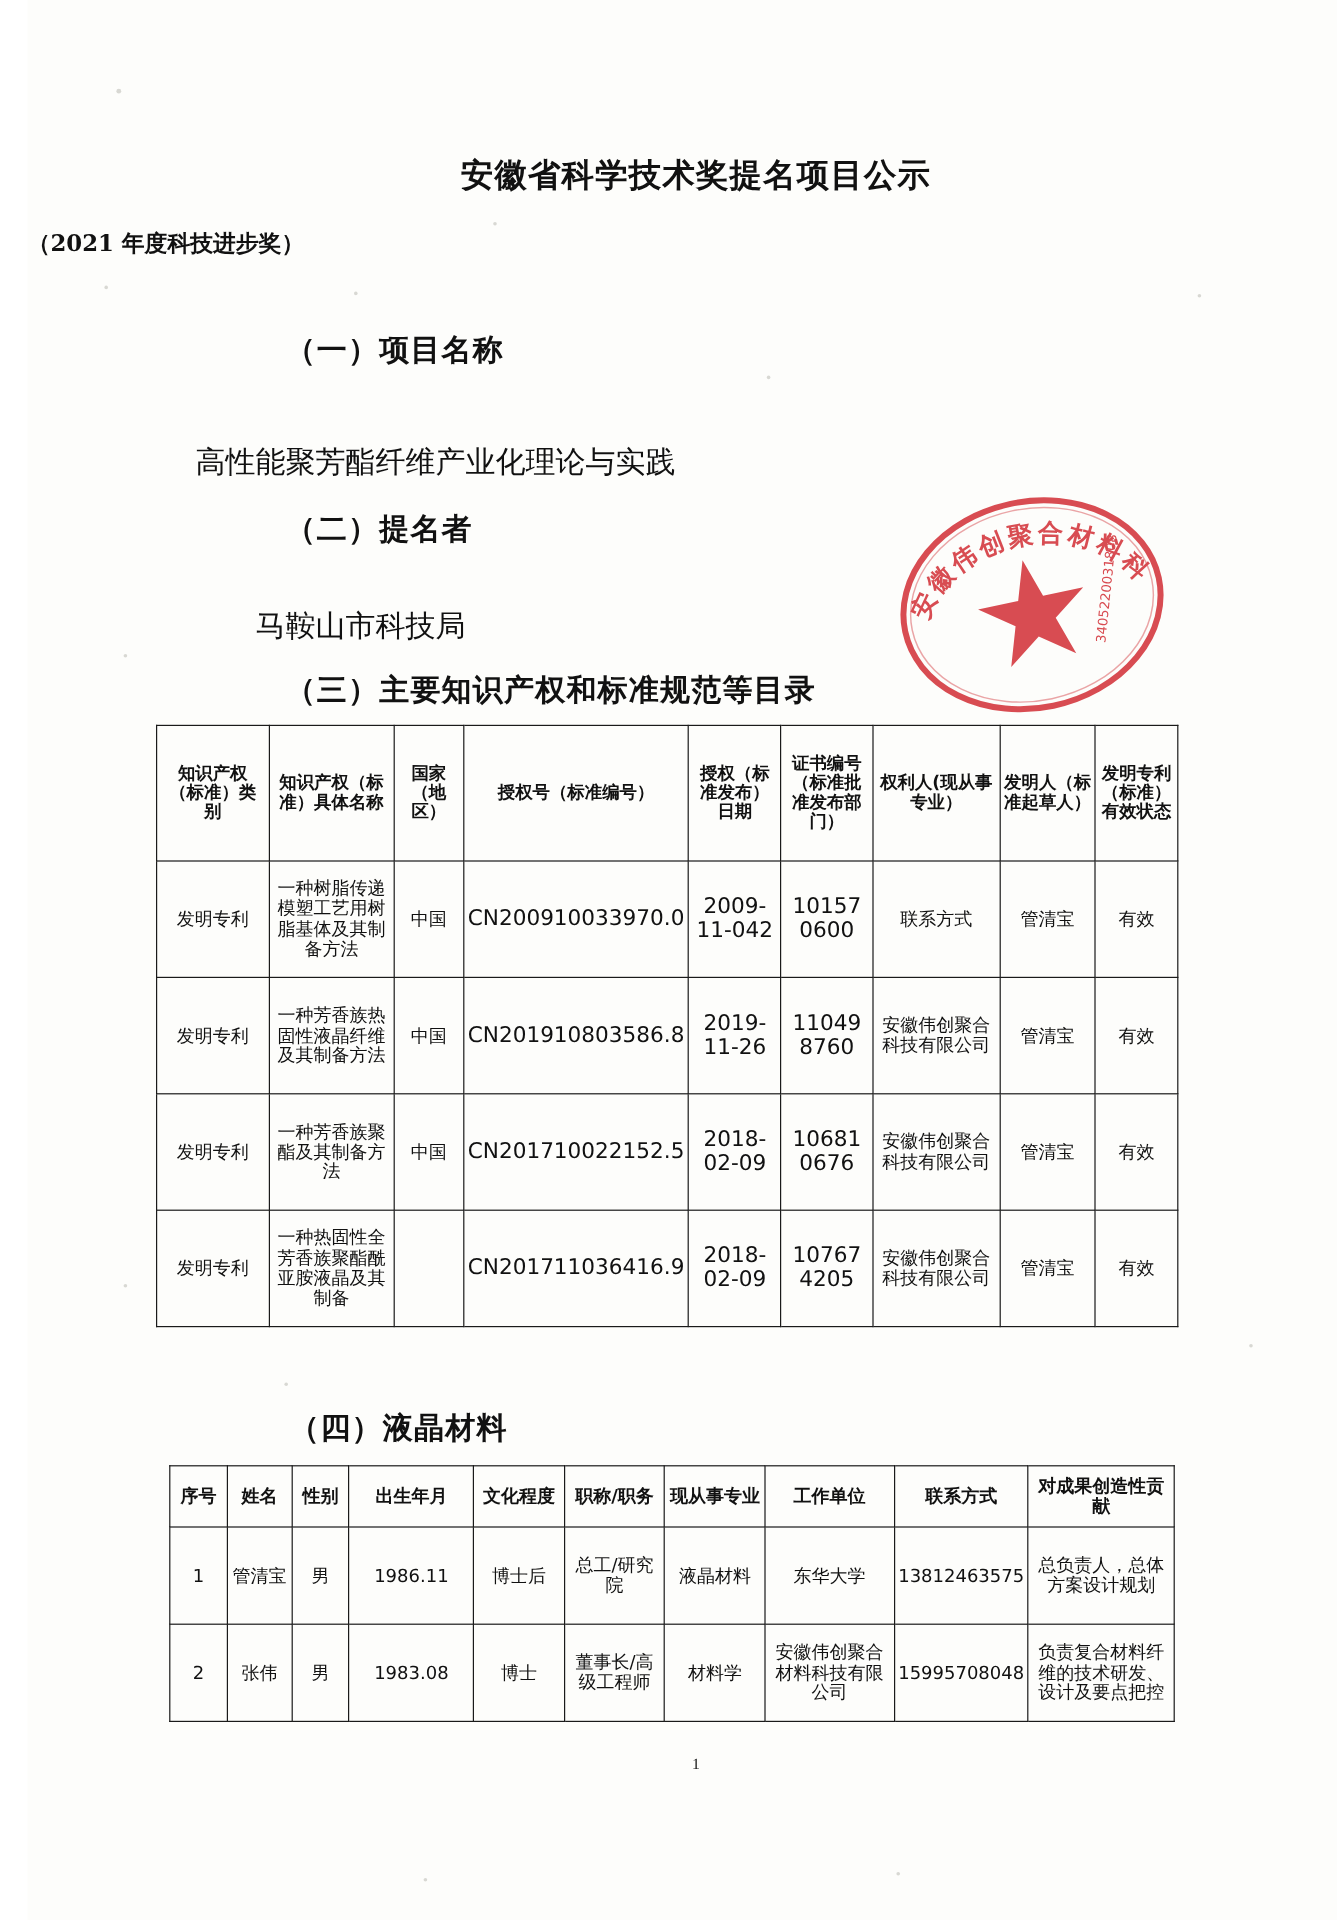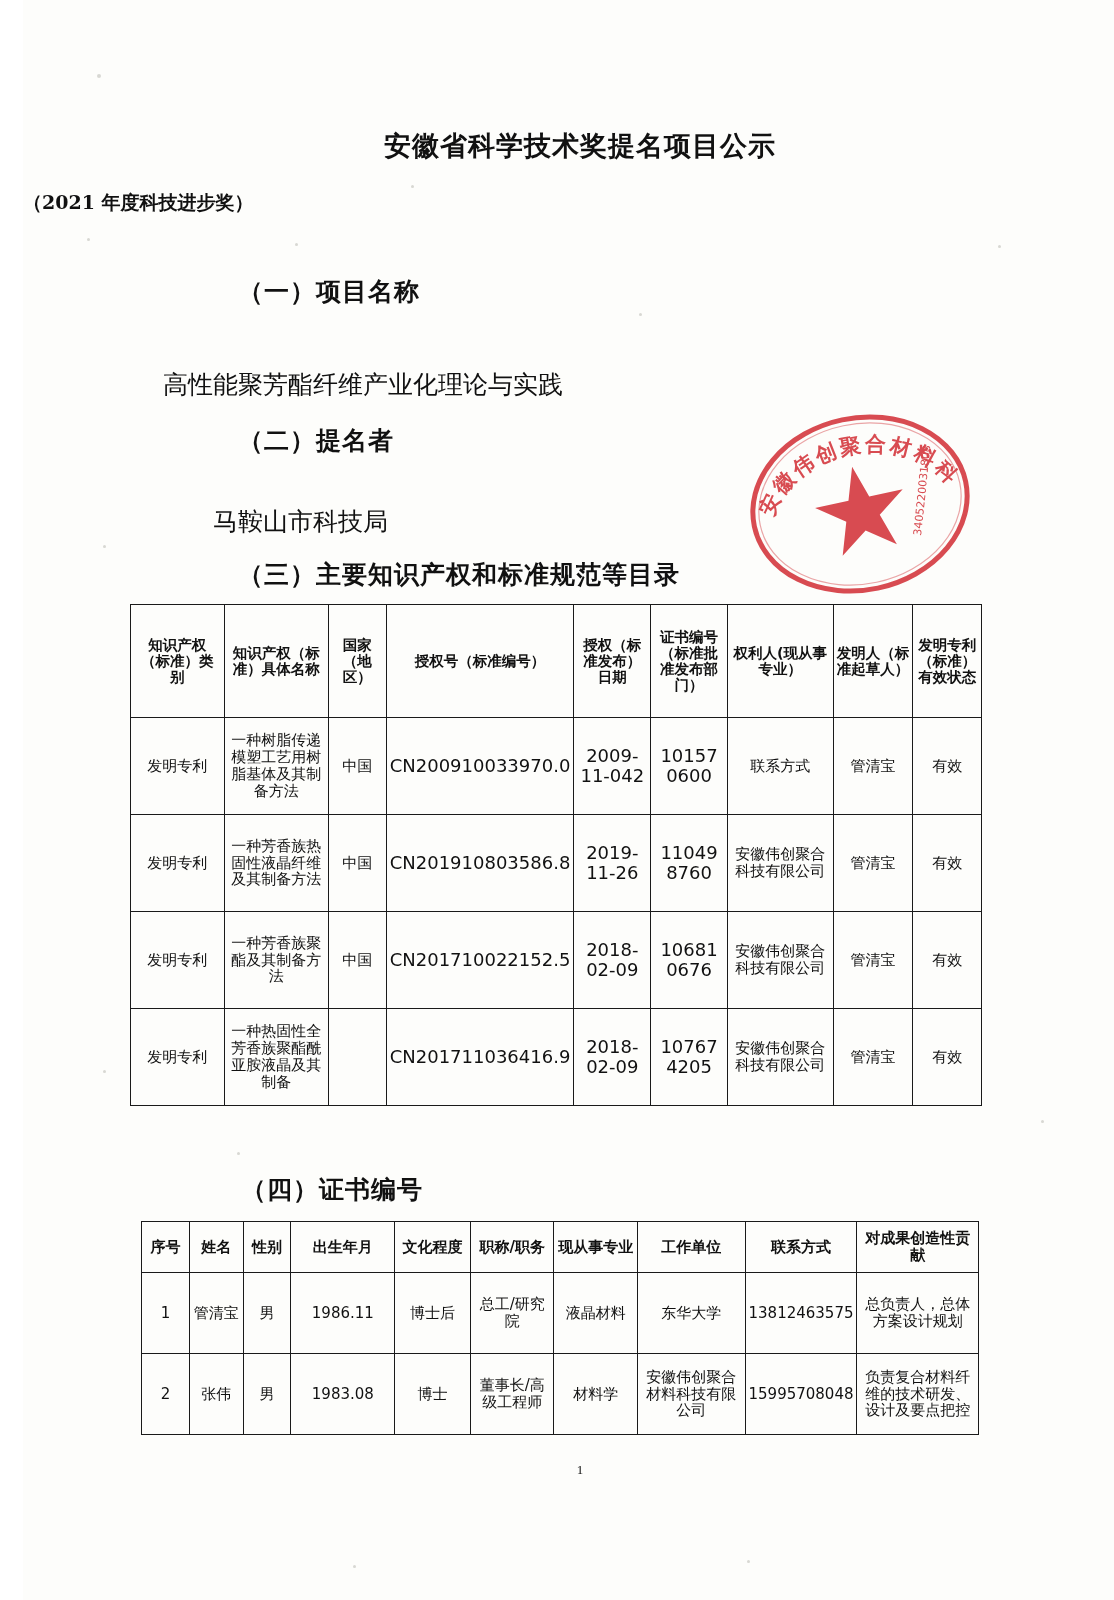--- a/index.html
+++ b/index.html
@@ -241,21 +241,21 @@
           <td class="num">CN201711036416.9</td>
           <td class="num">2018-02-09</td>
           <td class="num">10767 4205</td>
           <td>安徽伟创聚合科技有限公司</td>
           <td>管清宝</td>
           <td>有效</td>
         </tr>
       </tbody>
     </table>
 
-    <div class="sec-head" id="sec4-head">（四）证书编号</div>
+    <div class="sec-head" id="sec4-head">（四）液晶材料</div>
 
     <table class="grid" id="people-table">
       <colgroup>
         <col style="width:48px">
         <col style="width:54px">
         <col style="width:48px">
         <col style="width:104px">
         <col style="width:76px">
         <col style="width:84px">
         <col style="width:84px">

